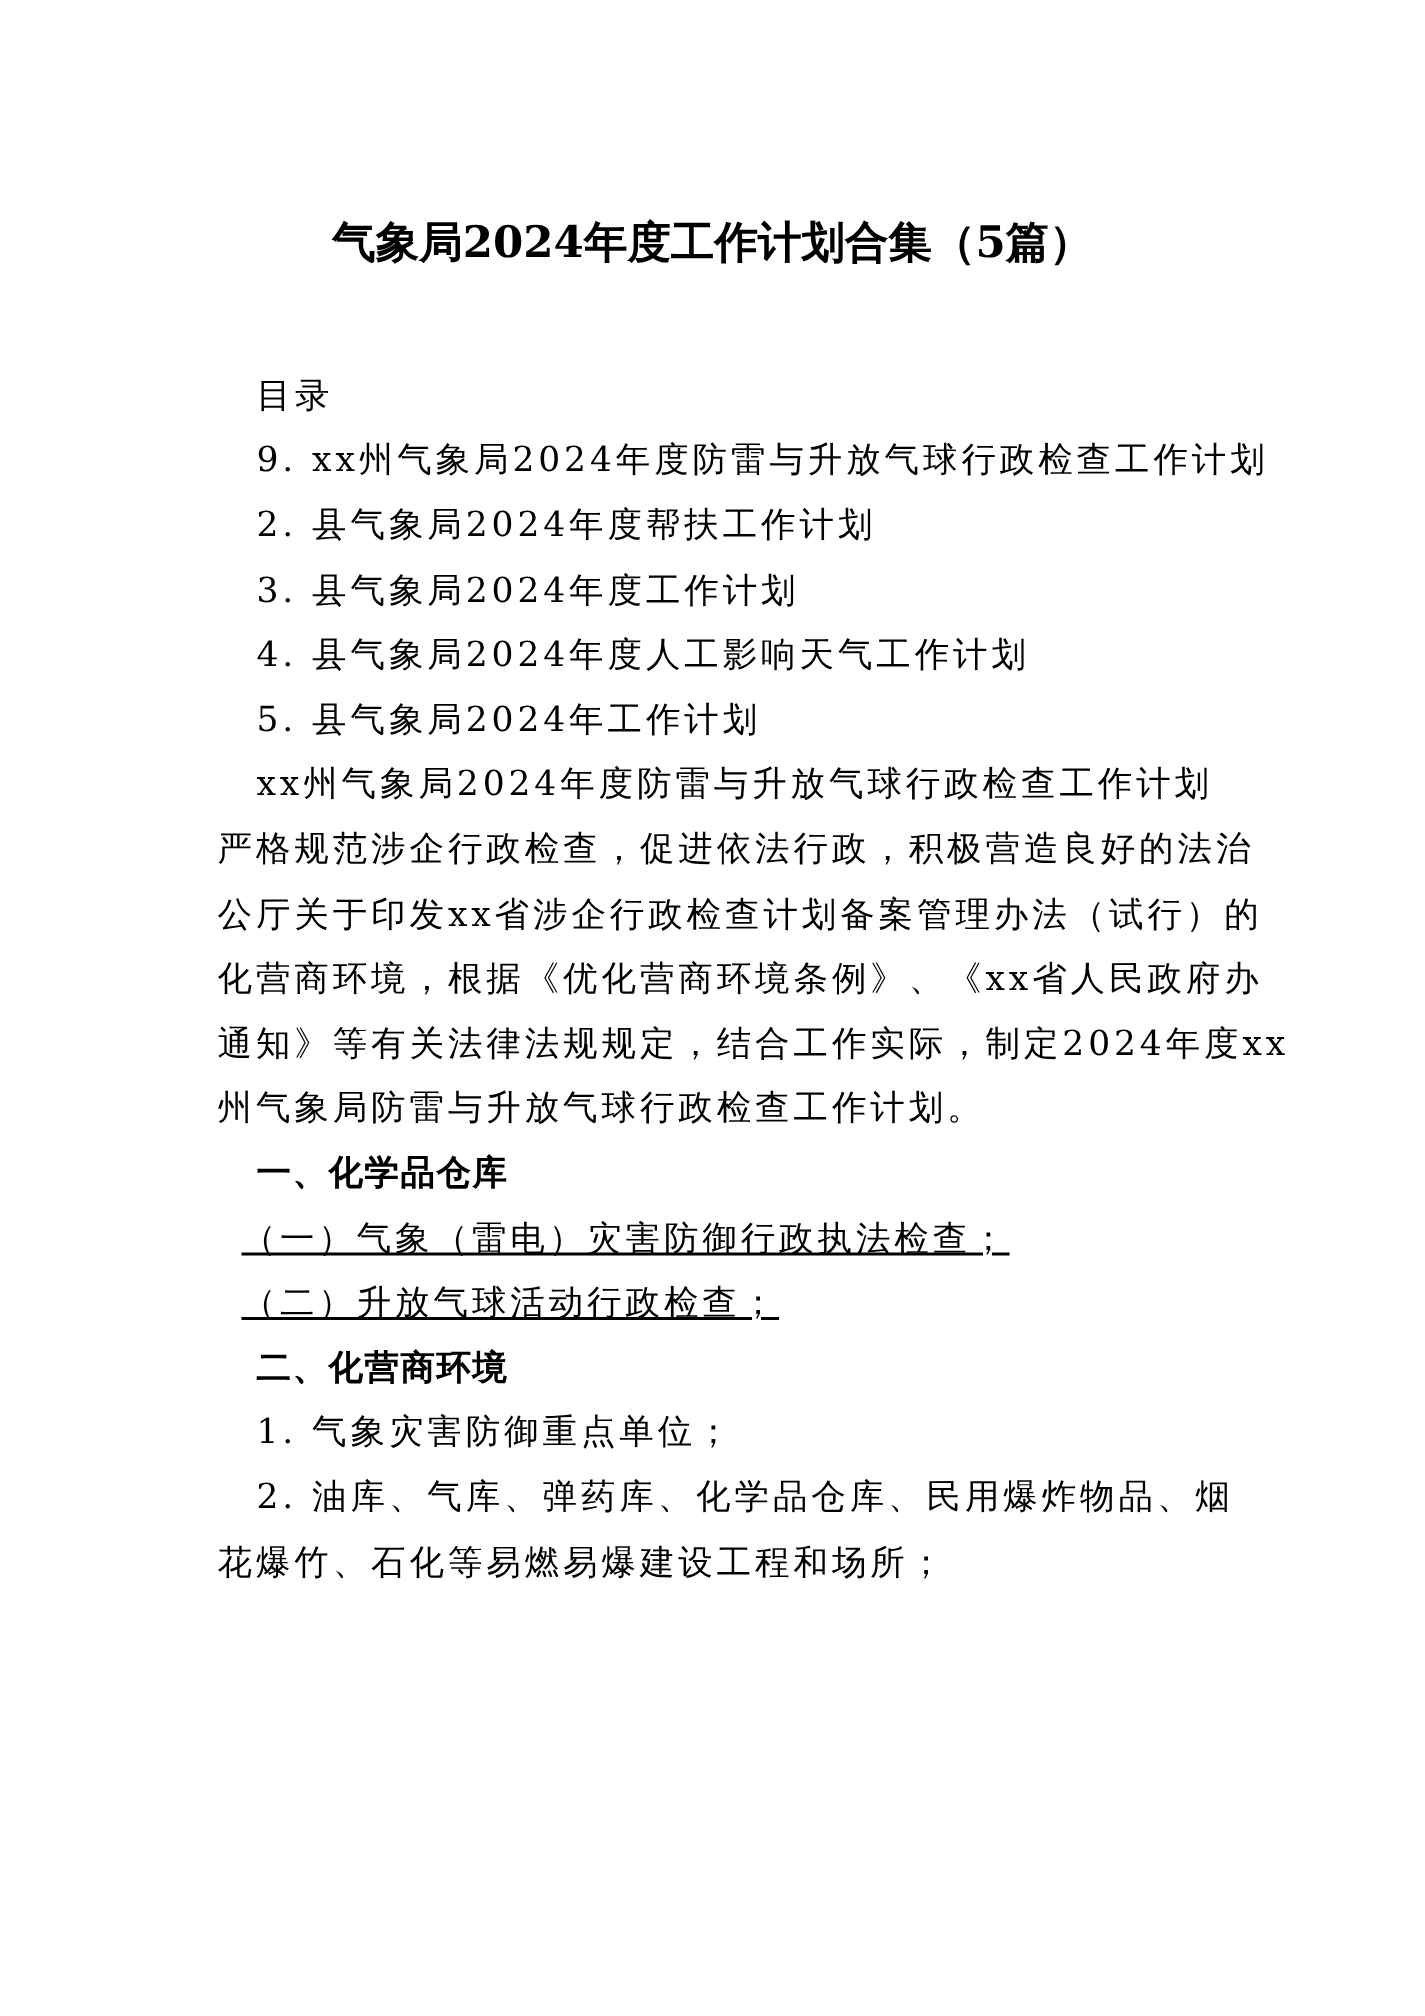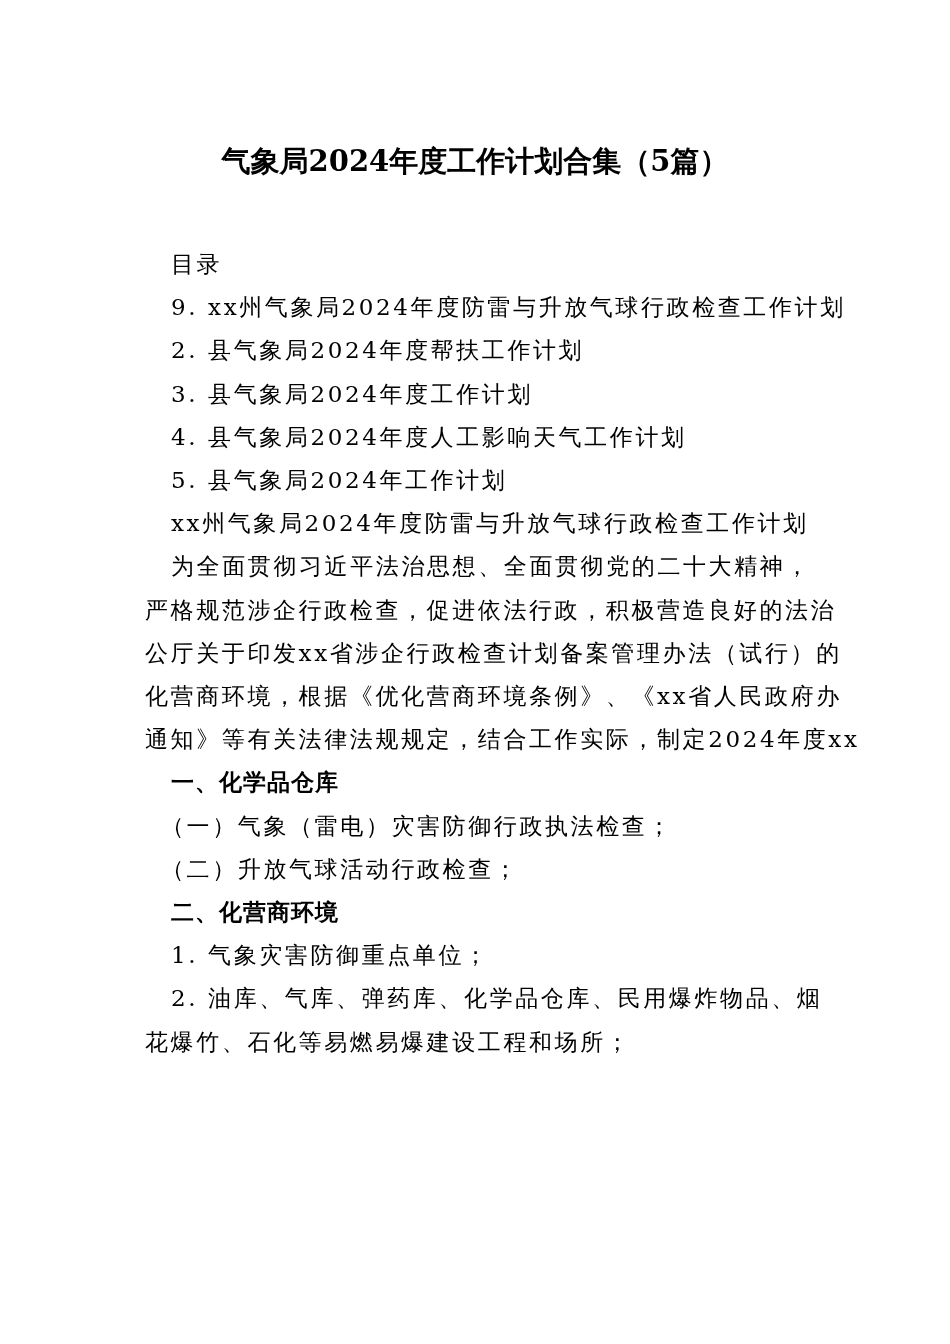--- a/index.html
+++ b/index.html
@@ -49,20 +49,21 @@
     }
     .line {
       display: block;
       white-space: nowrap;
     }
     .indent {
       padding-left: 26px;
     }
     .indent2 {
       padding-left: 16px;
+      text-decoration: underline;
     }
     .heading {
       display: block;
       padding-left: 26px;
       font-family: "DejaVu Sans", "Liberation Sans", sans-serif;
       font-weight: bold;
       letter-spacing: 1px;
     }
   </style>
 </head>
@@ -75,25 +76,25 @@
   <div class="body-text">
     <span class="line indent">目录</span>
     <span class="line indent">9. xx州气象局2024年度防雷与升放气球行政检查工作计划</span>
     <span class="line indent">2. 县气象局2024年度帮扶工作计划</span>
     <span class="line indent">3. 县气象局2024年度工作计划</span>
     <span class="line indent">4. 县气象局2024年度人工影响天气工作计划</span>
     <span class="line indent">5. 县气象局2024年工作计划</span>
 
     <span class="line indent">xx州气象局2024年度防雷与升放气球行政检查工作计划</span>
 
-    <span class="line indent">为全面贯彻习近平法治思想、全面贯彻党的二十大精神，</span>
     <span class="line">严格规范涉企行政检查，促进依法行政，积极营造良好的法治</span>
     <span class="line">公厅关于印发xx省涉企行政检查计划备案管理办法（试行）的</span>
     <span class="line">化营商环境，根据《优化营商环境条例》、《xx省人民政府办</span>
     <span class="line">通知》等有关法律法规规定，结合工作实际，制定2024年度xx</span>
+    <span class="line">州气象局防雷与升放气球行政检查工作计划。</span>
 
     <span class="heading">一、化学品仓库</span>
     <span class="line indent2">（一）气象（雷电）灾害防御行政执法检查；</span>
     <span class="line indent2">（二）升放气球活动行政检查；</span>
 
     <span class="heading">二、化营商环境</span>
     <span class="line indent">1. 气象灾害防御重点单位；</span>
     <span class="line indent">2. 油库、气库、弹药库、化学品仓库、民用爆炸物品、烟</span>
     <span class="line">花爆竹、石化等易燃易爆建设工程和场所；</span>
   </div>

